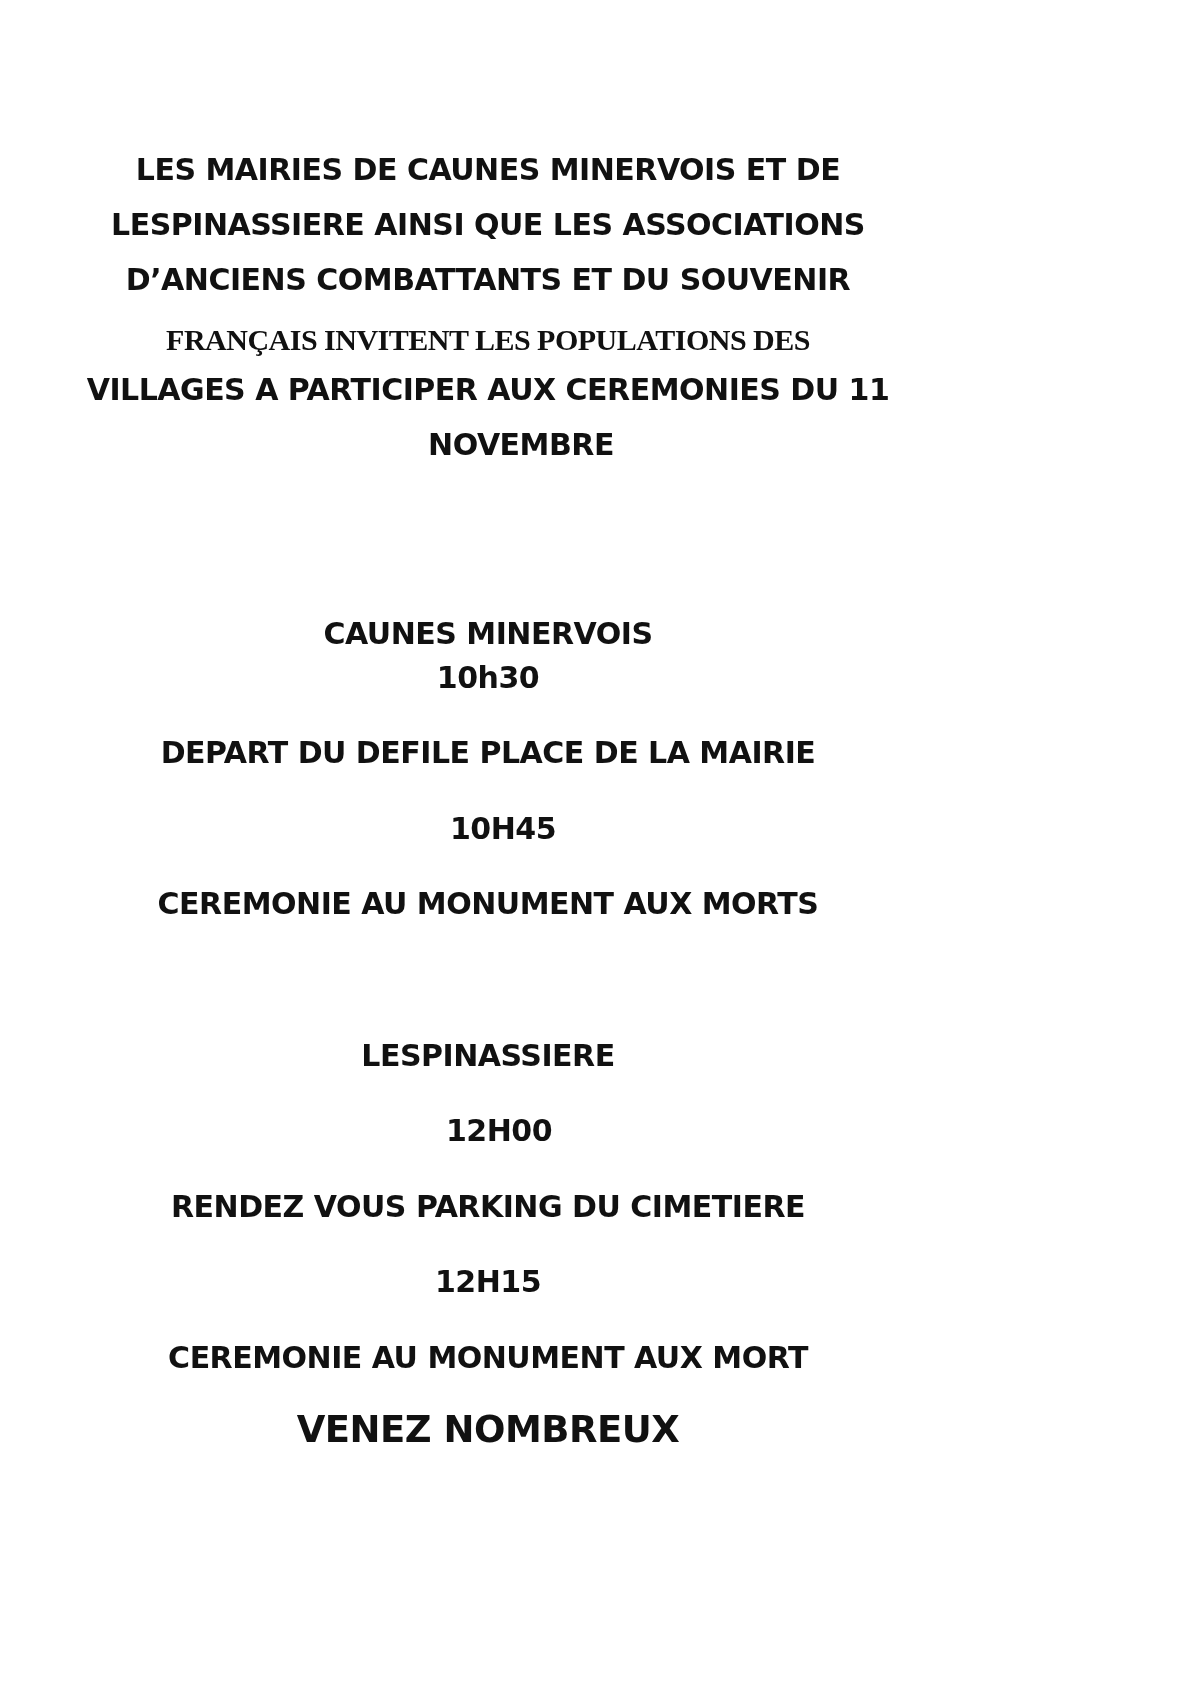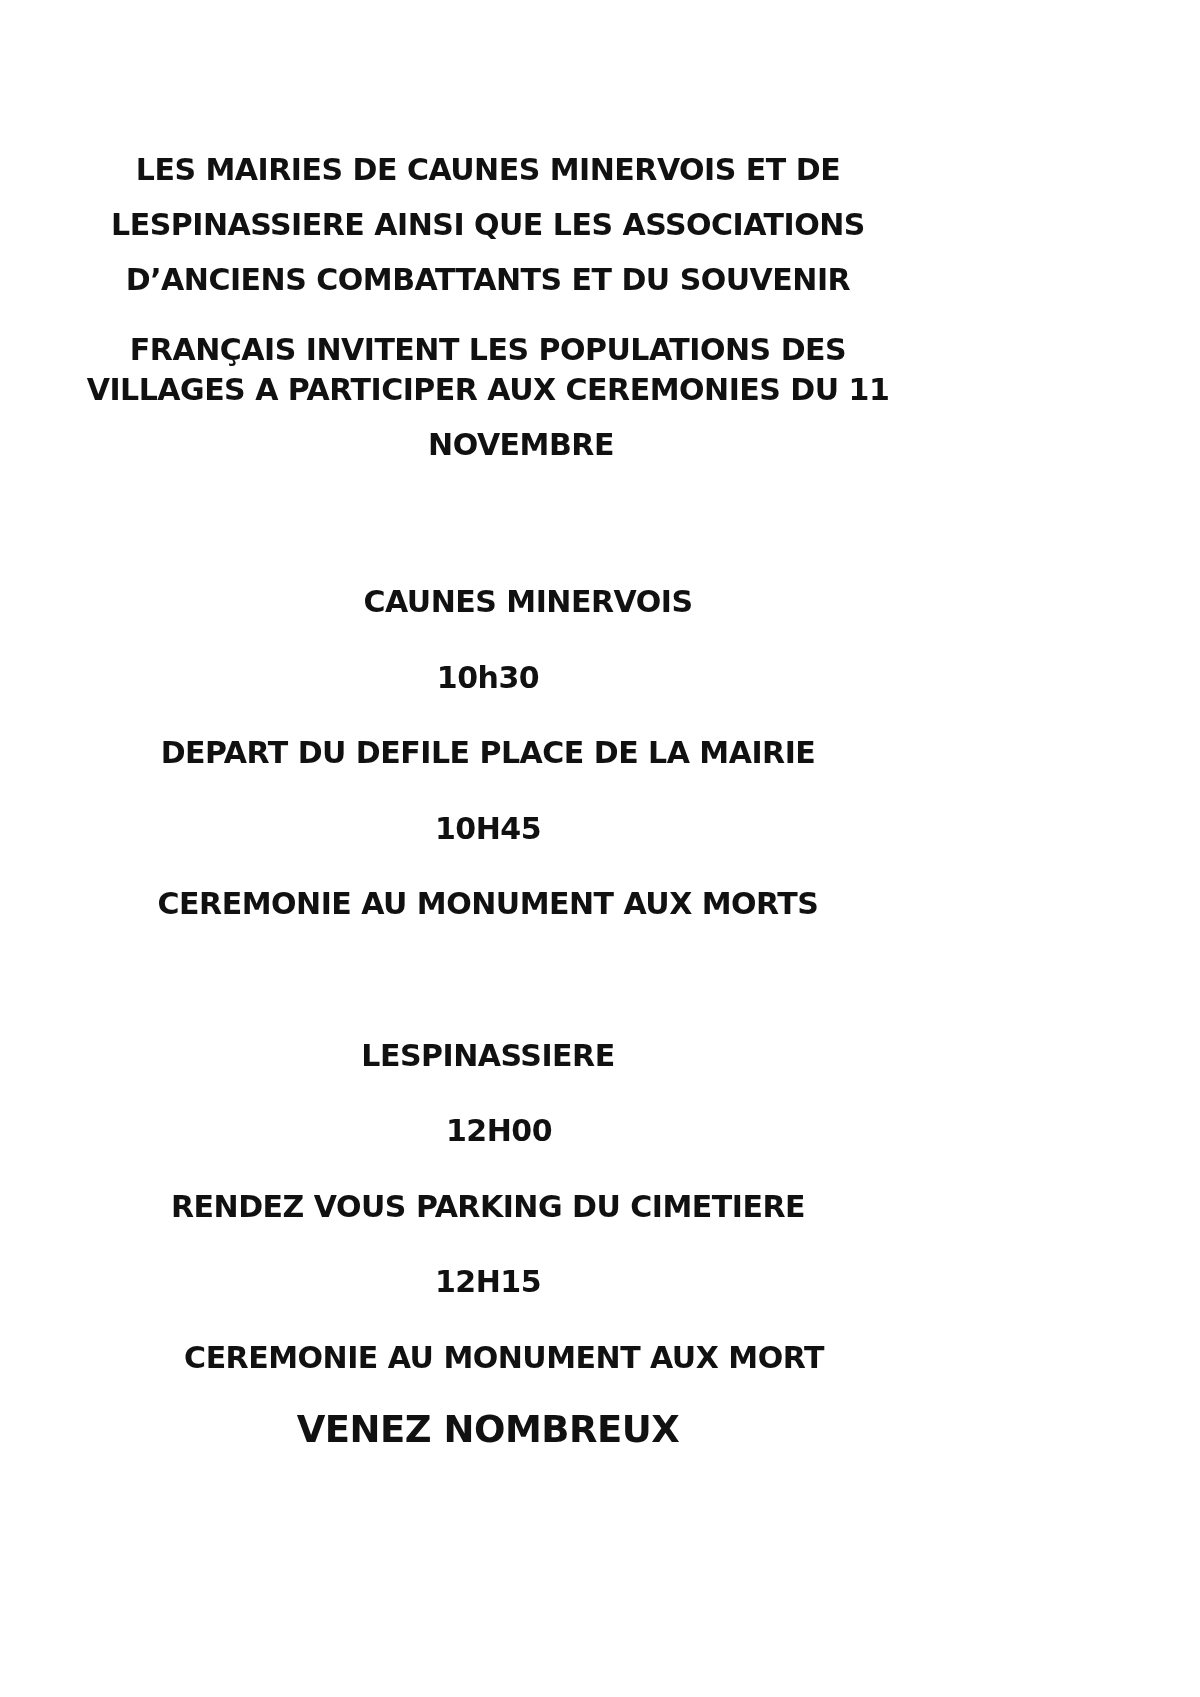--- a/index.html
+++ b/index.html
@@ -47,36 +47,36 @@
   </style>
 </head>
 <body>
 
 <div class="page">
 
   <div>
     <div class="line intro" style="top:152px;">LES MAIRIES DE CAUNES MINERVOIS ET DE</div>
     <div class="line intro" style="top:207px;">LESPINASSIERE AINSI QUE LES ASSOCIATIONS</div>
     <div class="line intro" style="top:262px;">D’ANCIENS COMBATTANTS ET DU SOUVENIR</div>
-    <div class="line intro" style="top:332px;">FRANÇAIS INVITENT LES POPULATIONS DES</div>
+    <div class="line intro" style="top:322px;font-family:Liberation Serif, serif;">FRANÇAIS INVITENT LES POPULATIONS DES</div>
     <div class="line intro" style="top:372px;">VILLAGES A PARTICIPER AUX CEREMONIES DU 11</div>
     <div class="line intro" style="top:427px;padding-left:33px;">NOVEMBRE</div>
   </div>
 
   <div>
-    <div class="line item" style="top:584px;margin-left:40px;">CAUNES MINERVOIS</div>
+    <div class="line item" style="top:616px;">CAUNES MINERVOIS</div>
     <div class="line item" style="top:660px;">10h30</div>
     <div class="line item" style="top:735px;">DEPART DU DEFILE PLACE DE LA MAIRIE</div>
-    <div class="line item" style="top:811px;">10H45</div>
+    <div class="line item" style="top:811px;padding-left:15px;">10H45</div>
     <div class="line item" style="top:886px;">CEREMONIE AU MONUMENT AUX MORTS</div>
   </div>
 
   <div>
     <div class="line item" style="top:1038px;">LESPINASSIERE</div>
     <div class="line item" style="top:1113px;padding-left:11px;">12H00</div>
     <div class="line item" style="top:1189px;">RENDEZ VOUS PARKING DU CIMETIERE</div>
     <div class="line item" style="top:1264px;">12H15</div>
-    <div class="line item" style="top:1340px;padding-left:16px;">CEREMONIE AU MONUMENT AUX MORT</div>
+    <div class="line item" style="top:1340px;">CEREMONIE AU MONUMENT AUX MORT</div>
   </div>
 
   <div class="line closing" style="top:1408px;">VENEZ NOMBREUX</div>
 
 </div>
 
 </body></html>

